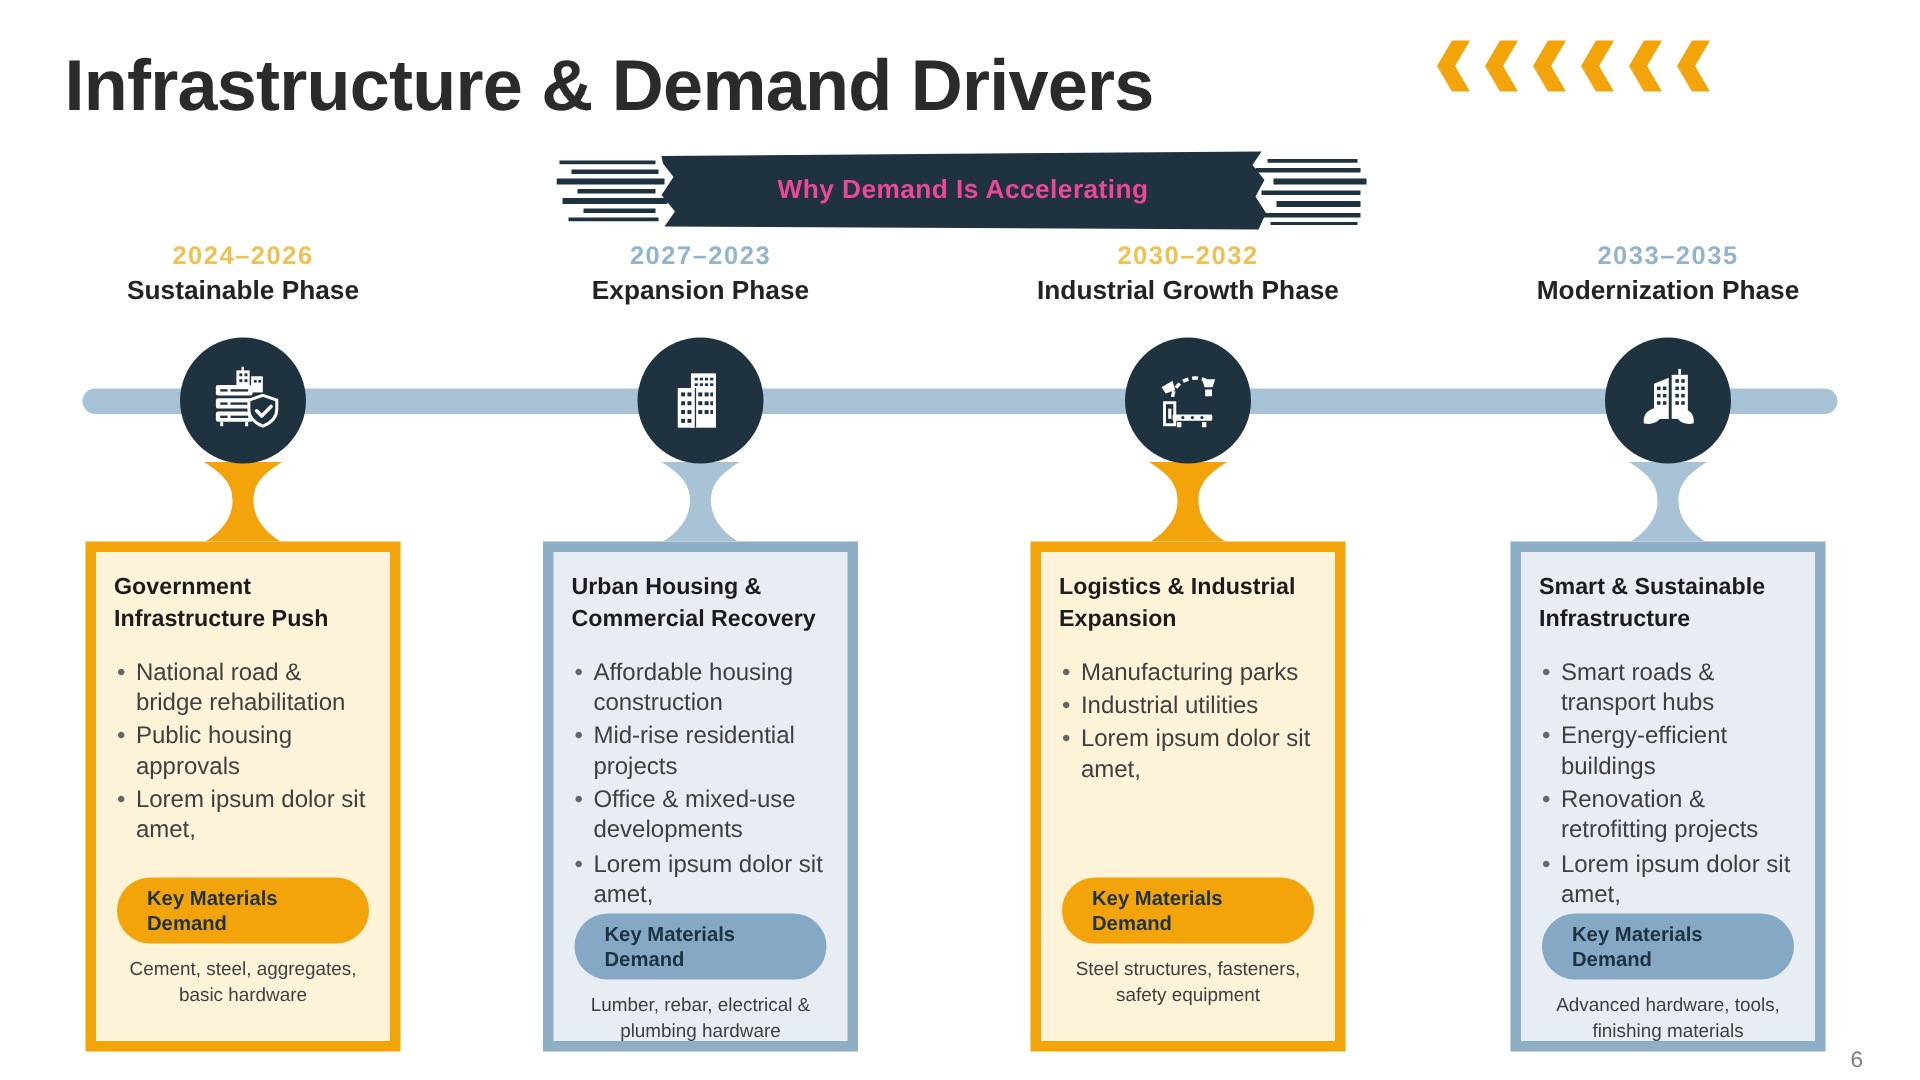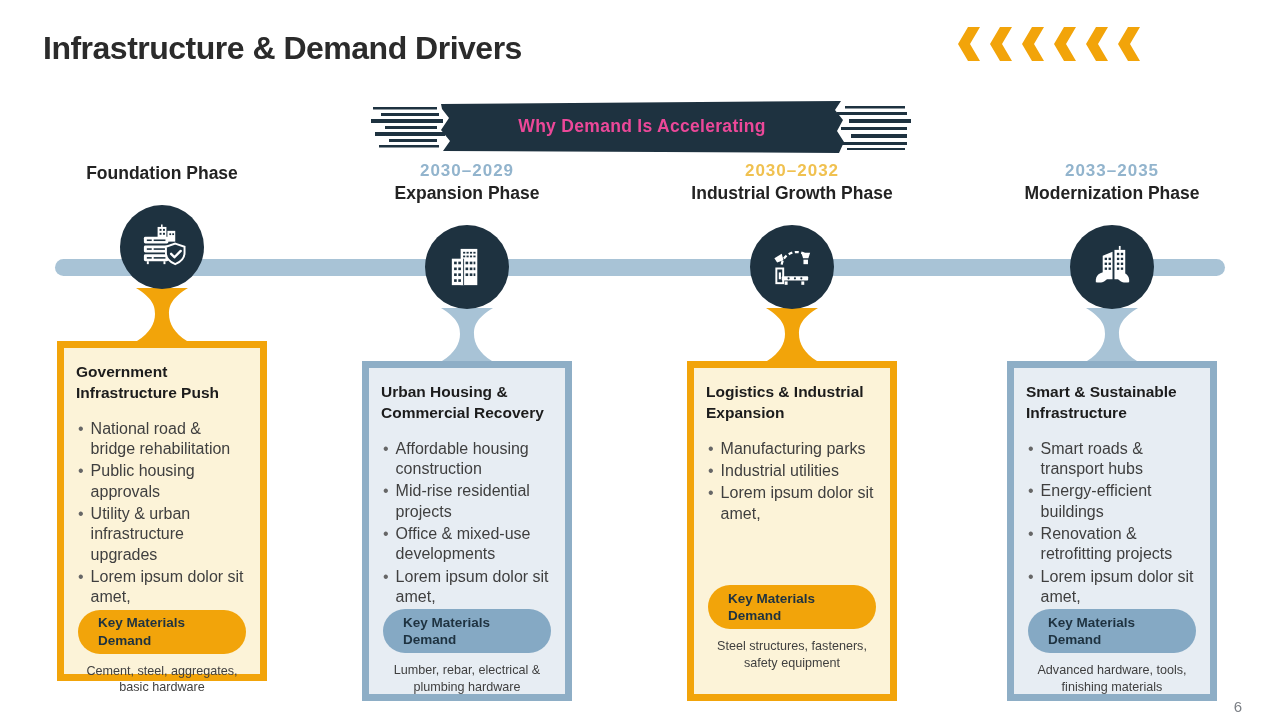--- a/index.html
+++ b/index.html
@@ -5,21 +5,21 @@
   html,body { margin:0; padding:0; }
   body {
     width:1280px; height:720px; position:relative; overflow:hidden;
     background:#ffffff; font-family:"Liberation Sans", sans-serif;
     -webkit-font-smoothing:antialiased;
   }
   .slide { position:absolute; inset:0; }
 
   .title {
     position:absolute; left:43px; top:30px; margin:0;
-    font-size:32px; font-weight:800; letter-spacing:-0.5px; color:#2b2b2b;
+    font-size:48px; font-weight:800; letter-spacing:-0.5px; color:#2b2b2b;
   }
 
   .chevrons { position:absolute; top:26px; right:130px; }
   .chev { fill:var(--yellow); }
 
   .banner { position:absolute; left:371px; top:99px; width:542px; height:57px; }
   .banner svg { position:absolute; inset:0; }
   .brush-fill { fill:var(--navy); }
   .banner-label {
     position:absolute; inset:0; display:flex; align-items:center; justify-content:center;
@@ -111,21 +111,22 @@
         <rect x="476" y="49" width="58" height="2"></rect>
       </g>
     </svg>
     <div class="banner-label">Why Demand Is Accelerating</div>
   </div>
 
   <div class="timeline-bar"></div>
 
   <div id="columns">
   <div class="column col-yellow" style="left: 57px;">
-    <div class="phase-name">Foundation Phase</div>
+    <div class="years">2024–2026</div>
+    <div class="phase-name">Sustainable Phase</div>
     <div class="circle">
           <svg viewBox="0 0 48 48">
     <g fill="#fff">
       <rect x="19" y="3" width="9" height="15"></rect>
               <rect x="29" y="7" width="8" height="11"></rect>
       <rect x="22.5" y="0.5" width="1.6" height="3"></rect>
       <rect x="5" y="13" width="25" height="7" rx="1.5"></rect>
               <rect x="5" y="22" width="25" height="7" rx="1.5"></rect>
               <rect x="5" y="31" width="25" height="7" rx="1.5"></rect>
       <rect x="8" y="38" width="2" height="3"></rect>
@@ -155,33 +156,30 @@
     <div class="card">
       <div class="card-title">Government Infrastructure Push</div>
       <ul class="bullets">
             <li>
               <span>National road &amp; bridge rehabilitation</span>
             </li>
             <li>
               <span>Public housing approvals</span>
             </li>
             <li>
-              <span>Utility &amp; urban infrastructure upgrades</span>
-            </li>
-            <li>
               <span>Lorem ipsum dolor sit amet,</span>
             </li>
           </ul>
       <div class="pill">Key Materials Demand</div>
       <div class="materials">Cement, steel, aggregates, basic hardware</div>
     </div>
   </div>
 
   <div class="column col-blue" style="left: 362px;">
-    <div class="years">2030–2029</div>
+    <div class="years">2027–2023</div>
     <div class="phase-name">Expansion Phase</div>
     <div class="circle">
           <svg viewBox="0 0 48 48">
     <g fill="#fff">
               <rect x="17" y="5" width="17" height="37"></rect>
               <rect x="8" y="15" width="12" height="27"></rect>
             </g>
     <g fill="#1E3240">
       <rect x="19.5" y="8" width="2.2" height="1.8"></rect>
               <rect x="23" y="8" width="2.2" height="1.8"></rect>

